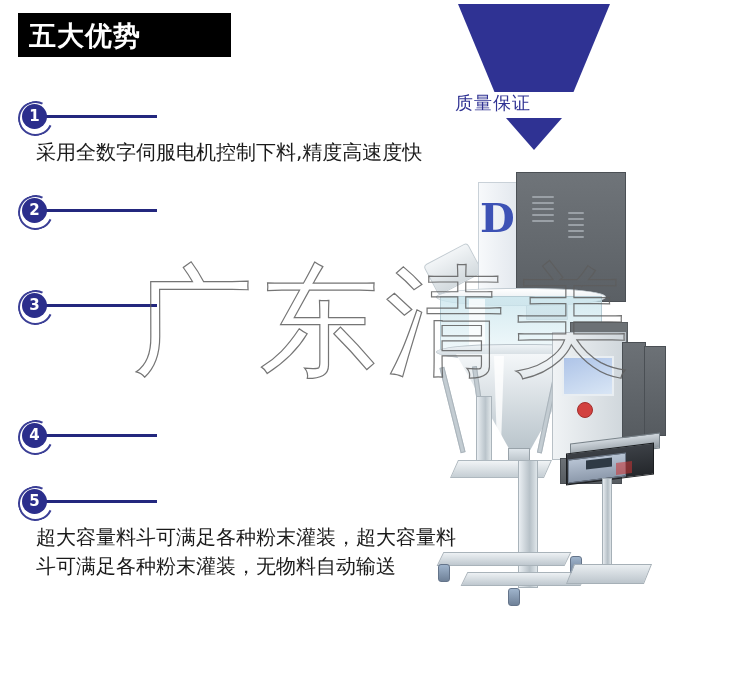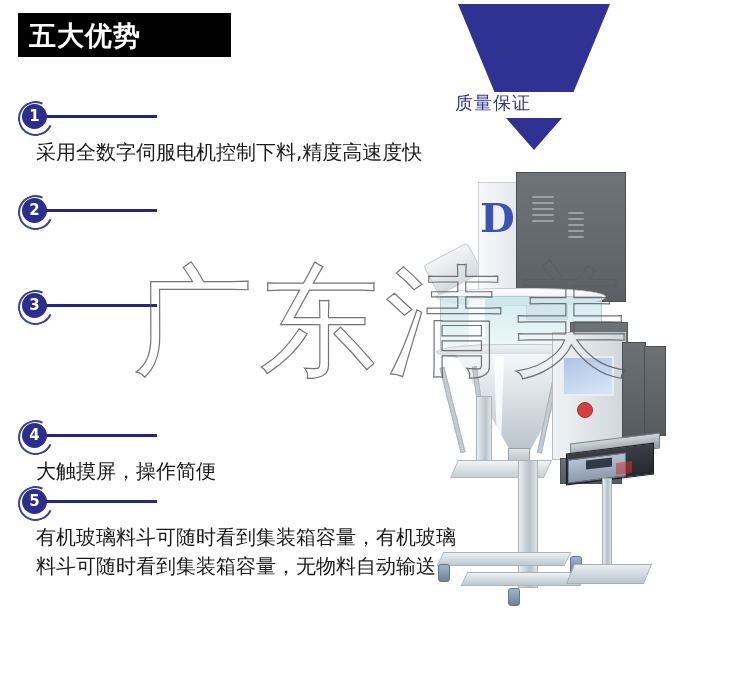--- a/index.html
+++ b/index.html
@@ -281,30 +281,29 @@
         <span class="rule"></span>
       </div>
     </div>
 
     <div class="feature feat4">
       <div class="feat-head">
         <span class="badge-ring"></span>
         <span class="badge">4</span>
         <span class="rule"></span>
       </div>
-      <div class="feat-text">大触摸屏，操作简便</div>
     </div>
 
     <div class="feature feat5">
       <div class="feat-head">
         <span class="badge-ring"></span>
         <span class="badge">5</span>
         <span class="rule"></span>
       </div>
-      <div class="feat-text">有机玻璃料斗可随时看到集装箱容量，有机玻璃料斗可随时看到集装箱容量，无物料自动输送</div>
+      <div class="feat-text">超大容量料斗可满足各种粉末灌装，超大容量料斗可满足各种粉末灌装，无物料自动输送</div>
     </div>
 
   </div>
 
   <div class="funnel">
     <span class="trap"></span>
     <div class="funnel-label">质量保证</div>
     <span class="tri-small"></span>
   </div>
 

